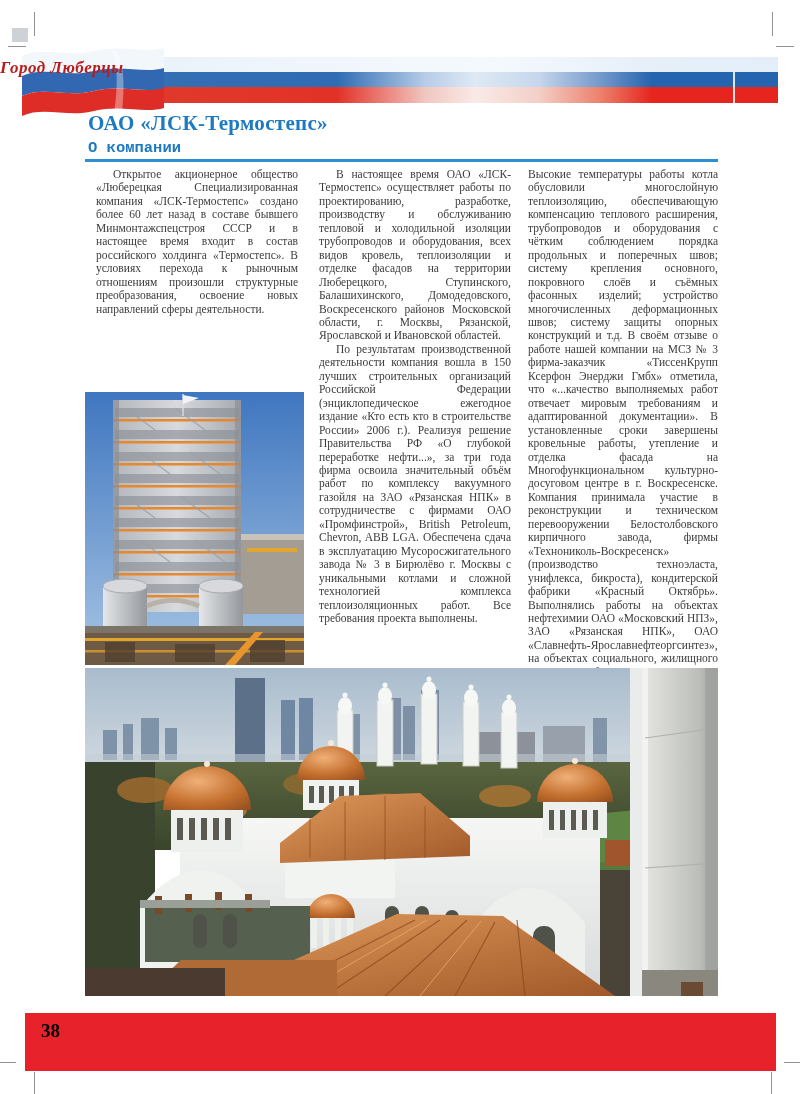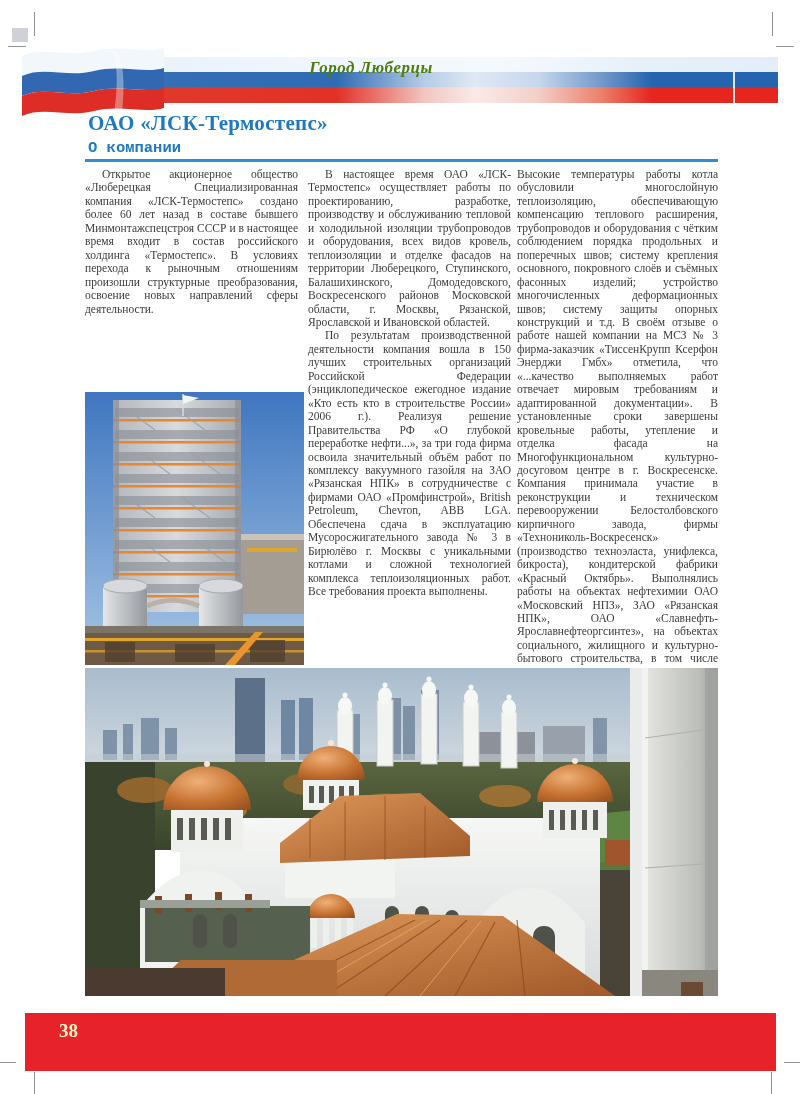--- a/index.html
+++ b/index.html
@@ -18,56 +18,56 @@
   .ribbon .stripe { position:absolute; left:0; right:0; }
   .stripe-white { top:0; height:15px;
     background:linear-gradient(90deg,#eaf2fa 0%,#f1f7fc 35%,#f4f9fd 55%,#e7f0f9 78%,#e3eef8 100%); }
   .stripe-blue { top:15px; height:15px;
     background:linear-gradient(90deg,#356fb4 0%,#2f6cb3 30%,#b7cce8 44%,#dfe9f4 52%,#c6d6ec 62%,#7298ca 72%,#2564ae 80%,#2564ae 100%); }
   .stripe-red { top:30px; height:16px;
     background:linear-gradient(90deg,#e03a2c 0%,#e23127 30%,#f1c7c1 44%,#faeae7 52%,#f3cfc8 62%,#ec7f6a 72%,#e6251f 80%,#e6251f 100%); }
   .ribbon .seam { position:absolute; top:15px; height:31px; width:2px; left:585px; background:rgba(255,255,255,.85); }
   .flag { position:absolute; left:18px; top:42px; }
   .banner-title {
-    position:absolute; left:0; top:58px; width:742px; text-align:center;
-    font-style:italic; font-weight:bold; font-size:17px; color:#4d7c0f; letter-spacing:.5px;
+    position:absolute; left:0; top:58px; width:742px; 
+    font-style:italic; font-weight:bold; font-size:17px; color:#b91c1c; letter-spacing:.5px;
   }
 
   .doc-title {
     position:absolute; left:88px; top:95px;
     font-size:21px; font-weight:bold; color:#1d79c2; letter-spacing:.3px;margin-top:16px;
   }
   .section-head {
     position:absolute; left:88px; top:139px;
     font-size:15.5px; font-weight:bold; color:#1d79c2;font-family:Liberation Mono, monospace;
   }
   .rule { position:absolute; left:85px; top:159px; width:633px; height:3px; background:#2e8ecf; }
 
   .col {
     position:absolute; top:168px; overflow:hidden;
     font-size:11.5px; line-height:13.45px; color:#3b3b3b;
     text-align:justify;
   }
-  .col p { text-align:justify; }
+  .col p { text-align:justify;margin-left:11px; }
   .col p.indent { text-indent:17px; }
   .col1 { left:85px;  width:213px; height:220px; }
   .col2 { left:308px; width:203px; height:498px; }
   .col3 { left:517px; width:201px; height:500px; }
 
   .photo { position:absolute; display:block; }
   .photo1 { left:85px; top:392px; }
   .photo2 { left:85px; top:668px; }
 
   .footer-bar {
     position:absolute; left:25px; top:1013px; width:751px; height:58px;
     background:#e8222b;
   }
   .page-num {
-    position:absolute; left:34px; top:7px;
-    color:#fef9c3; font-size:19px; font-weight:bold; font-family:"Liberation Serif", serif;
+    position:absolute; left:16px; top:7px;
+    color:#000000; font-size:19px; font-weight:bold; font-family:"Liberation Serif", serif;
   }
 </style>
 </head>
 <body>
 
 <div class="page">
 
   <div class="crop" style="left:34px;top:12px;width:1px;height:24px;"></div>
   <div class="crop" style="left:8px;top:46px;width:18px;height:1px;"></div>
   <div class="crop" style="left:772px;top:12px;width:1px;height:24px;"></div>

